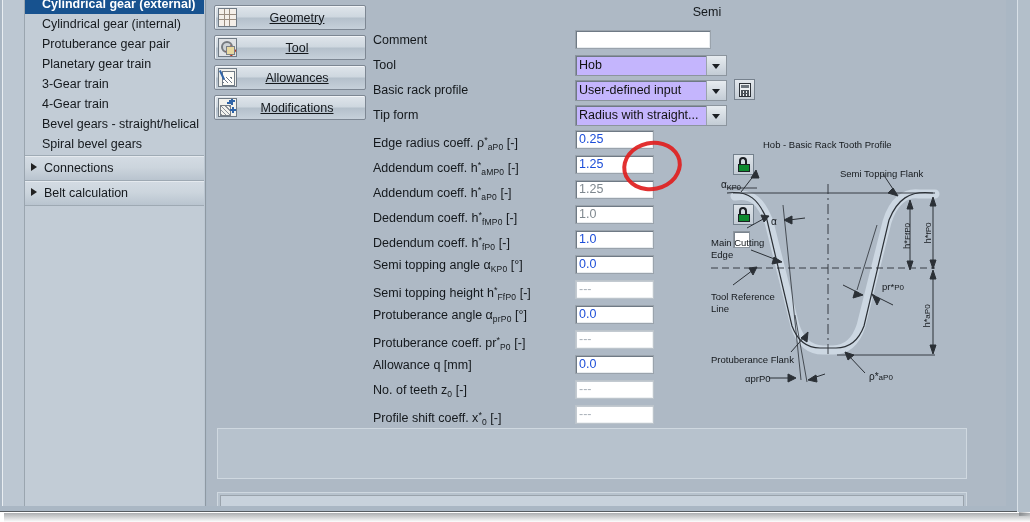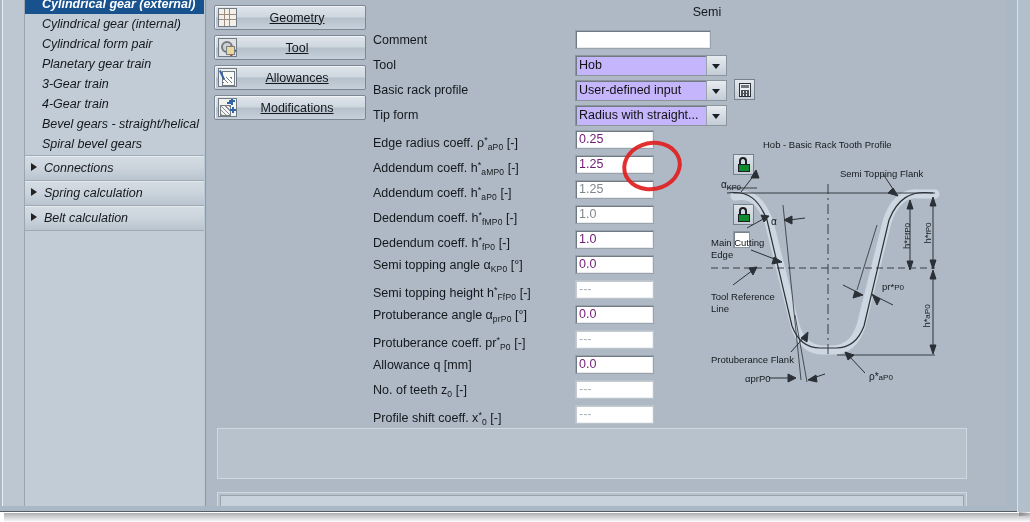--- a/index.html
+++ b/index.html
@@ -33,21 +33,20 @@
     background:#b3bfca;border-left:1px solid #d8e0e7;
   }
 
   
   .sidebar-outer{
     position:absolute;left:2px;top:0px;width:204px;height:506px;
     background:#bcc7d2;
     border-left:1px solid #e9eef2;
     border-right:1px solid #8e99a3;
     box-sizing:border-box;
-    font-style:italic;
   }
   .sidebar-inner{
     position:absolute;left:21px;top:0;right:1px;bottom:0;
     background:#c2ccd6;
     border-left:1px solid #9aa5af;
     box-sizing:border-box;
     overflow:hidden;
   }
   .tree-leaf{
     height:20px;line-height:20px;
@@ -155,21 +154,21 @@
     font-size:12.5px;color:#14181c;white-space:nowrap;
   }
   .lbl sub{font-size:8.5px;vertical-align:-3px;letter-spacing:.2px;}
   .lbl sup{font-size:9px;vertical-align:4px;}
 
   .fld{
     position:absolute;left:202px;top:2px;
     width:79px;height:19px;box-sizing:border-box;
     background:#ffffff;border:1px solid #9aa3ac;
     box-shadow:inset 1px 1px 0 #6f7a85, inset -1px -1px 0 #e8ecef;
-    font-size:12.5px;color:#701a75;line-height:17px;padding-left:3px;
+    font-size:12.5px;color:#1d4ed8;line-height:17px;padding-left:3px;
     overflow:hidden;white-space:nowrap;
   }
   .fld.wide{width:136px;}
   .fld.dis{color:#a9b1b9;box-shadow:inset 1px 1px 0 #c3cad1, inset -1px -1px 0 #eef1f3;border-color:#bcc4cb;}
   .fld.dim{color:#7f888f;}
 
   .combo{
     position:absolute;left:202px;top:2px;width:152px;height:21px;
     box-sizing:border-box;background:#c4b5fd;
     border:1px solid #8c959e;
@@ -256,29 +255,28 @@
 <div id="app">
 
   <div class="win-frame"></div>
   <div class="win-shadow-r"></div>
   <div class="win-shadow-b"></div>
 
   <div class="sidebar-outer">
     <div class="sidebar-inner" id="tree">
         <div class="tree-leaf selected" style="margin-top: -6px;"><span>Cylindrical gear (external)</span></div>
         <div class="tree-leaf"><span>Cylindrical gear (internal)</span></div>
-        <div class="tree-leaf"><span>Cylindrical form pair</span></div>
+        <div class="tree-leaf"><span>Protuberance gear pair</span></div>
         <div class="tree-leaf"><span>Planetary gear train</span></div>
         <div class="tree-leaf"><span>3-Gear train</span></div>
         <div class="tree-leaf"><span>4-Gear train</span></div>
         <div class="tree-leaf"><span>Bevel gears - straight/helical</span></div>
         <div class="tree-leaf"><span>Spiral bevel gears</span></div>
         <div class="tree-sep"></div>
         <div class="tree-group"><span class="tri"></span><span>Connections</span></div>
-        <div class="tree-group"><span class="tri"></span><span>Spring calculation</span></div>
         <div class="tree-group"><span class="tri"></span><span>Belt calculation</span></div>
       </div>
   </div>
 
   <div class="content">
 
     <div class="tabcol" id="tabcol">
         <div class="tabbtn">
           <span class="tico ico-grid"></span>
           <span class="tlabel">Geometry</span>

